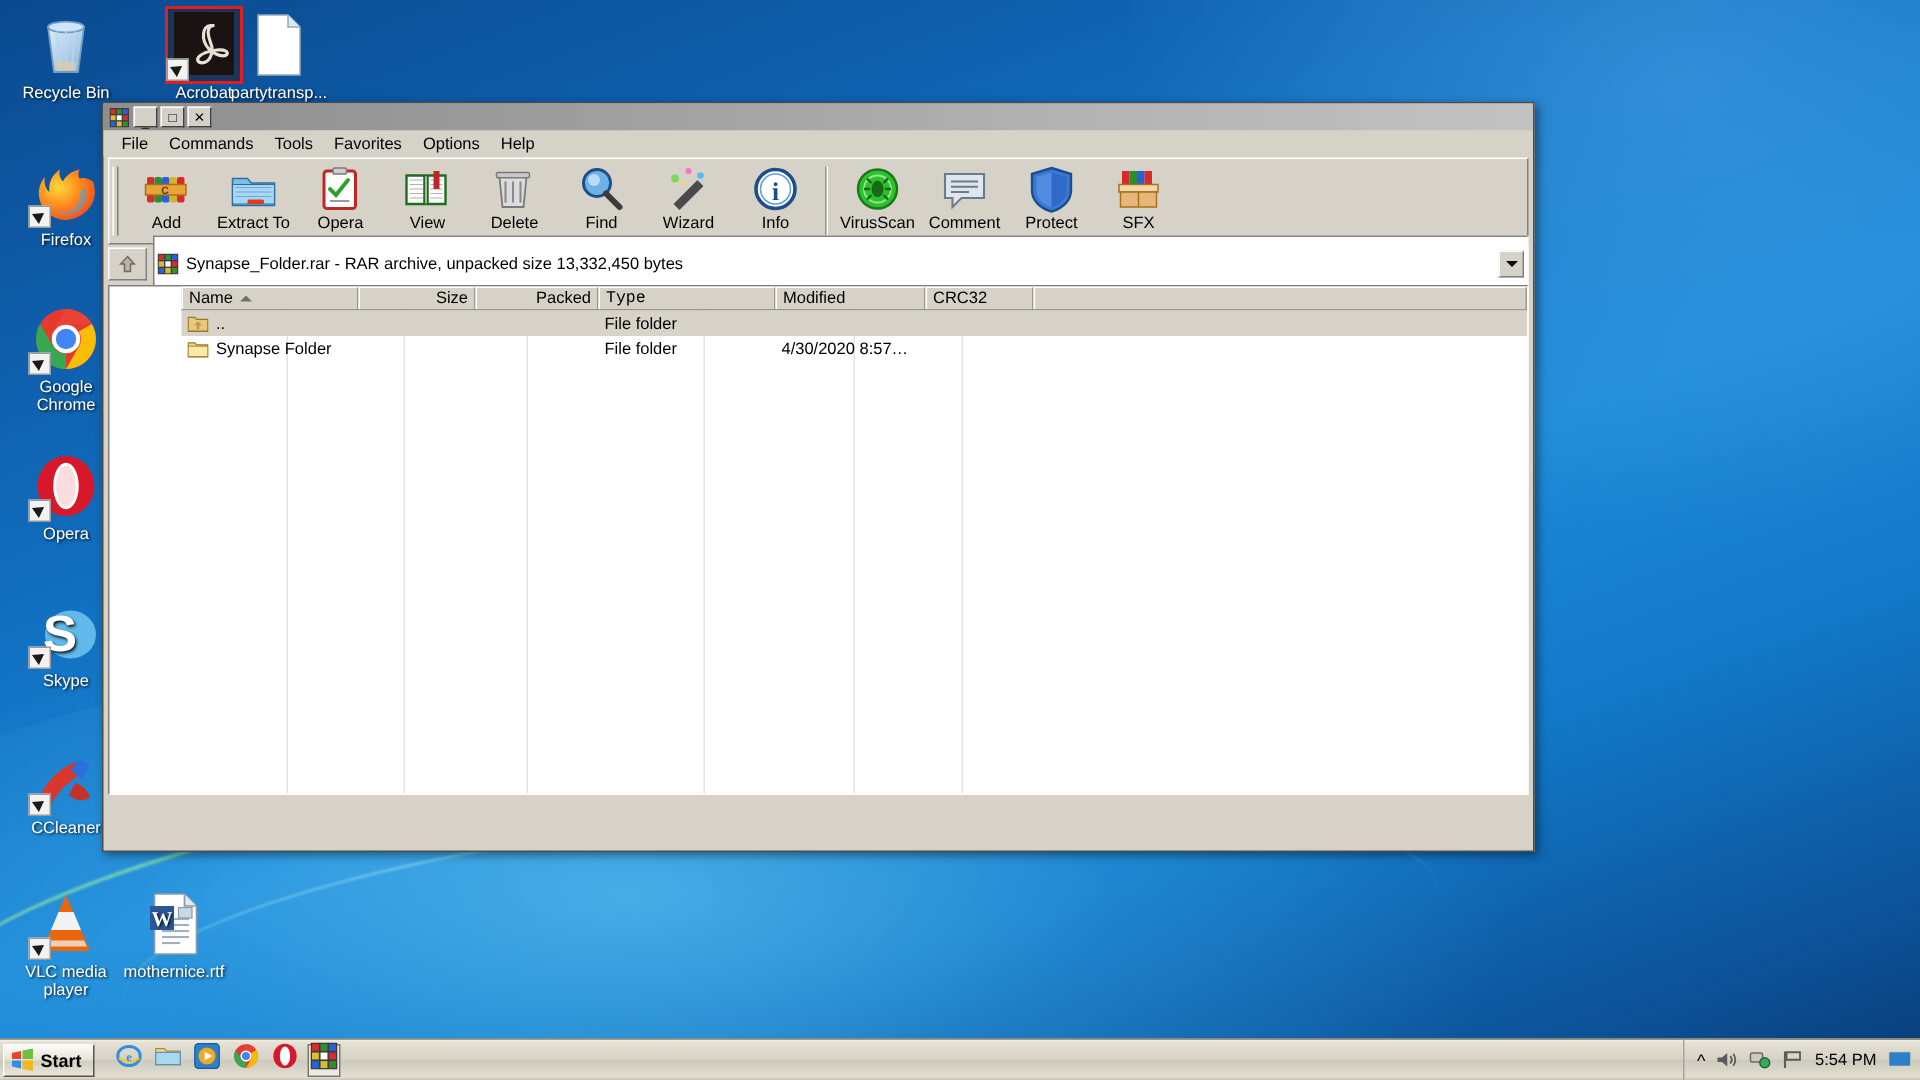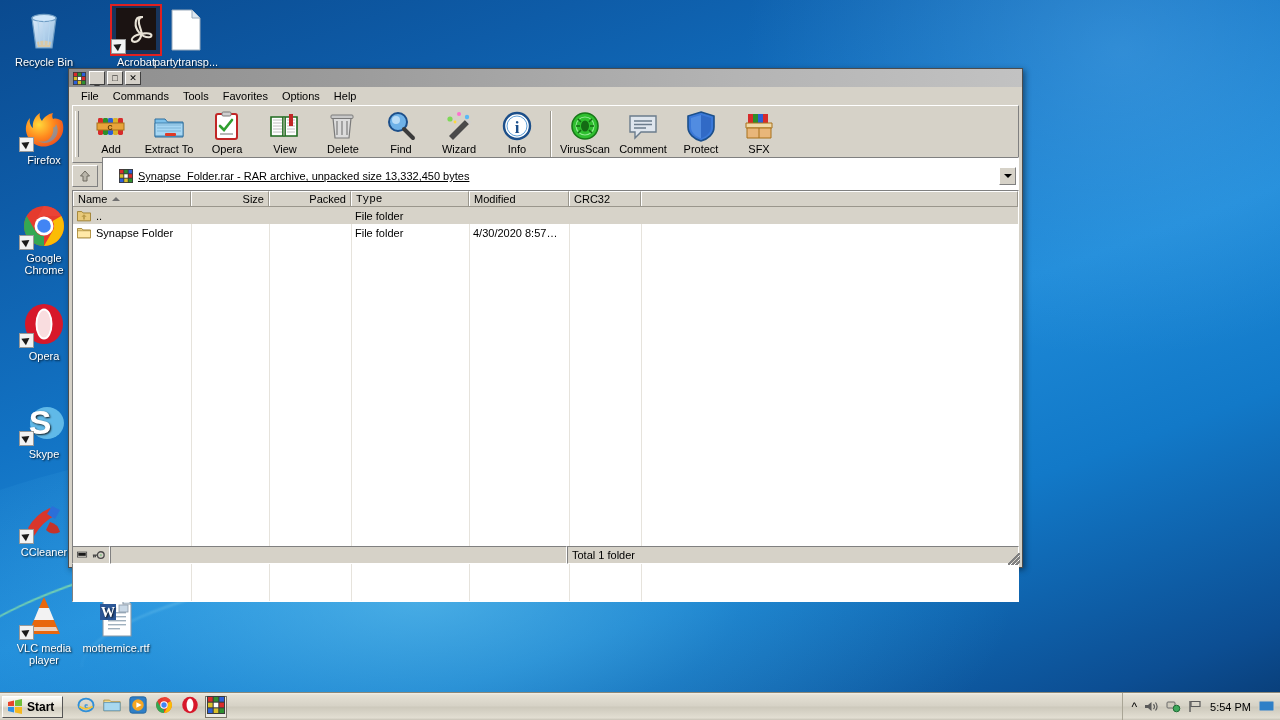--- a/index.html
+++ b/index.html
@@ -162,47 +162,47 @@
     display:flex; align-items:center; justify-content:center;
     flex: none;
     cursor: default;
   }
   .combo {
     flex: 1 1 auto; height: 38px; margin-left: 4px;
     background: #fff;
     border: 1px solid;
     border-color: #808080 #ffffff #ffffff #808080;
     display: flex; align-items: center;
-    padding-left: 16px;
+    padding-left: 2px;
     overflow:hidden;
-    text-decoration:underline;
   }
   .combo .c-icon { width:14px; height:14px; margin-right:5px; flex:none; }
   .combo .c-text { font-size: 11px; white-space: nowrap; }
   .combo-arrow {
     width: 17px; height: 18px; margin-left:auto; margin-right:2px;
     background: #d6d2c8;
     border: 1px solid;
     border-color: #ffffff #808080 #808080 #ffffff;
     display:flex; align-items:center; justify-content:center; flex:none;
     cursor:default;
   }
   .combo-arrow:after{
     content:""; border-left:4px solid transparent; border-right:4px solid transparent;
     border-top:4px solid #000;
   }
 
   .listwrap {
     margin: 3px 3px 0 3px;
-    height: 412px;
+    height: 340px;
     background: #ffffff;
     border: 1px solid;
     border-color: #808080 #ffffff #ffffff #808080;
     position: relative;
     overflow: hidden;
+    padding-left: 48px;
   }
   .hdr {
     display: flex; height: 16px;
     background: #d6d2c8;
     border-bottom: 1px solid #9a968c;
   }
   .hdr .hc {
     border-right: 1px solid #9a968c;
     border-top: 1px solid #fff;
     border-left: 1px solid #fff;
@@ -689,36 +689,20 @@
             <div class="cell" style="width: 100px; flex: 0 0 100px;">
               <span>4/30/2020 8:57…</span>
             </div>
             <div class="cell" style="width: 72px; flex: 0 0 72px;">
               <span></span>
             </div>
           </div>
         </div>
     </div>
 
-    <div class="statusbar">
-      <div class="sb-pane sb-icons">
-        <svg width="15" height="12" viewBox="0 0 15 12">
-          <rect x="0.5" y="2.5" width="11" height="6" fill="#e9e6de" stroke="#4a4a4a"></rect>
-          <rect x="1.5" y="3.5" width="9" height="3.5" fill="#1a1a1a"></rect>
-        </svg>
-        <svg width="16" height="13" viewBox="0 0 16 13">
-          <circle cx="10.5" cy="6" r="4" fill="none" stroke="#4a4a4a" stroke-width="1.6"></circle>
-          <circle cx="10.5" cy="6" r="1.4" fill="#8fbf8f"></circle>
-          <path d="M6.5 6 H1 M2 6 V9 M4 6 V8.5" stroke="#4a4a4a" stroke-width="1.6" fill="none"></path>
-        </svg>
-      </div>
-      <div class="sb-pane sb-mid"></div>
-      <div class="sb-pane sb-right">Total 1 folder</div>
-      <div class="grip"></div>
-    </div>
   </div>
 
   <div id="taskbar">
     <div id="start-btn">
       <svg width="16" height="15" viewBox="0 0 16 15">
         <path d="M1 3 L7 1.6 V7 H1 Z" fill="#e8452b"></path>
         <path d="M8 1.4 L15 0 V7 H8 Z" fill="#6fbf3a"></path>
         <path d="M1 8 H7 V13.4 L1 12 Z" fill="#2b8fe8"></path>
         <path d="M8 8 H15 V15 L8 13.6 Z" fill="#f5b81e"></path>
       </svg>

